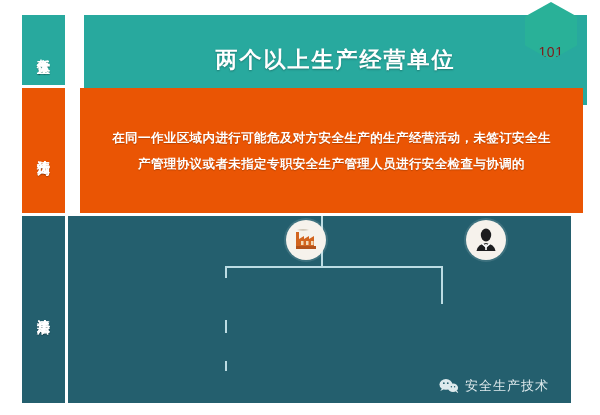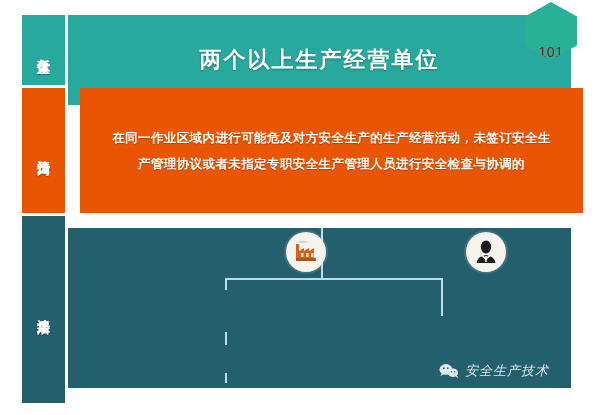--- a/index.html
+++ b/index.html
@@ -38,21 +38,21 @@
   }
   .rl-subject  { top: 15px;  height: 70px;  background: #28a99e; }
   .rl-conduct  { top: 88px;  height: 125px; background: #ea5504; }
   .rl-conseq   { top: 216px; height: 187px; background: #245f6e; }
 
   
   .panel { position: absolute; left: 68px; width: 503px; }
   .panel-header {
     top: 15px; height: 90px;
     background: #28a99e;
-    display: flex; align-items: center; justify-content: center;
+    display: flex; align-items: center; justify-content: center; margin-left: 16px;
   }
   .panel-header .title {
     color: #ffffff;
     font-size: 22px;
     font-weight: bold;
     letter-spacing: 2px;
     text-shadow: 0 1px 2px rgba(0,0,0,.28);
   }
   .panel-conduct {
     top: 88px; height: 125px;
@@ -63,23 +63,22 @@
     color: #ffffff;
     font-size: 12.5px;
     font-weight: bold;
     line-height: 26px;
     text-align: center;
     width: 450px;
     letter-spacing: .4px;
     text-shadow: 0 1px 1px rgba(0,0,0,.22);
   }
   .panel-conseq {
-    top: 228px; height: 160px;
+    top: 216px; height: 187px;
     background: #245f6e;
-    font-style: italic;
   }
 
   
   .hexbadge {
     position: absolute;
     left: 525px; top: 2px;
     width: 52px; height: 58px;
     background: #29b198;
     clip-path: polygon(50% 0%, 100% 25%, 100% 75%, 50% 100%, 0% 75%, 0% 25%);
     display: flex; align-items: flex-end; justify-content: center;

